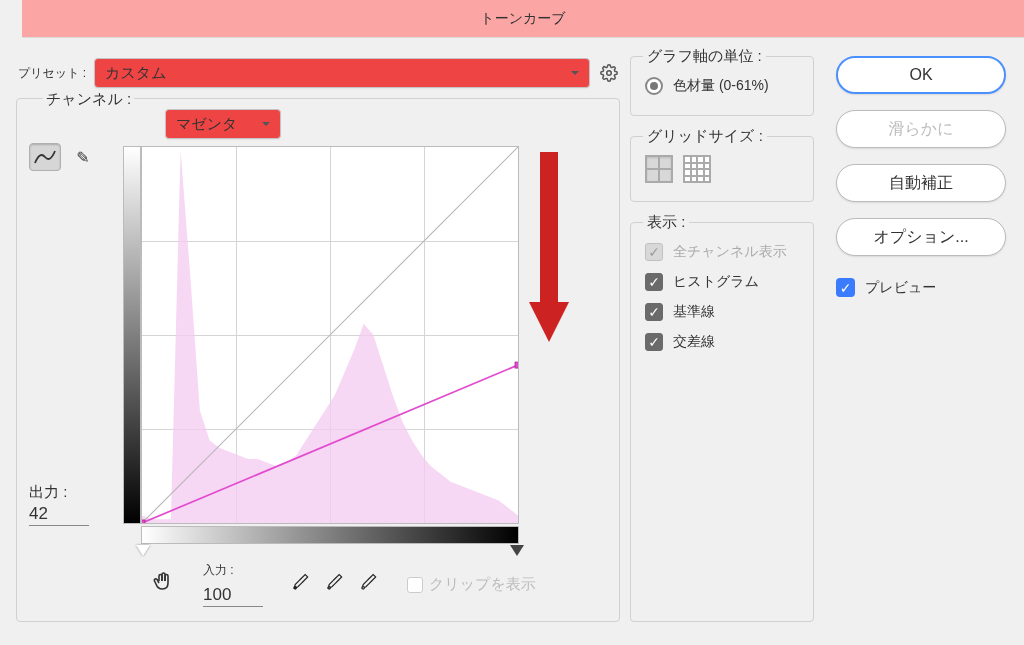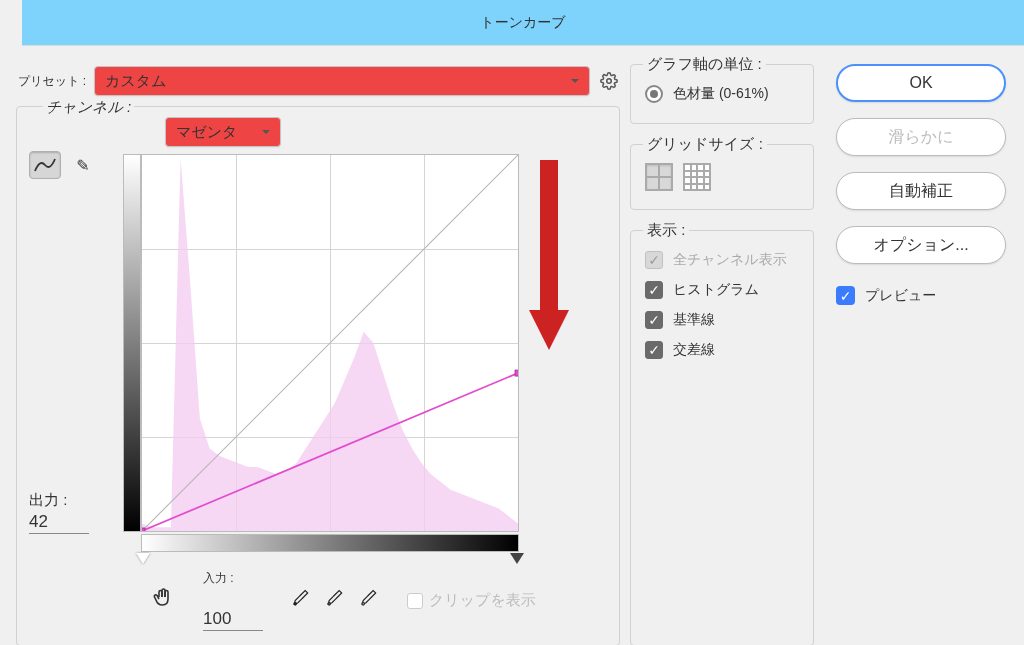--- a/index.html
+++ b/index.html
@@ -1,50 +1,50 @@
 <!DOCTYPE html>
 <html><head>
 <meta charset="utf-8">
 <style>
   * { box-sizing: border-box; margin: 0; padding: 0; }
   html, body { width: 1024px; height: 645px; font-family: "Hiragino Sans", "Helvetica Neue", sans-serif; font-size: 14px; background: #f0f0f0; color: #333; }
-  .titlebar { height: 46px; display: flex; align-items: center; justify-content: center; background: #7dd3fc; border-bottom: 1px solid #dcdcdc; font-size: 14px; margin-left: 22px; }
+  .titlebar { height: 38px; display: flex; align-items: center; justify-content: center; background: #fca5a5; border-bottom: 1px solid #dcdcdc; font-size: 14px; margin-left: 22px; }
   .wrap { display: flex; padding: 18px 18px 18px 10px; gap: 0; }
   .left { flex: 0 0 610px; }
   .mid-gap { flex: 0 0 10px; }
   .right { flex: 1; display: flex; gap: 22px; }
 
   
   .preset-row { display: flex; align-items: center; gap: 8px; padding: 2px 0 10px 8px; }
   .lbl { font-size: 12px; color: #333; }
   .select { background: #ef4444; border: 1px solid #c4c4c4; border-radius: 4px; height: 30px; padding: 0 22px 0 10px; font-size: 15px; position: relative; display: flex; align-items: center; box-shadow: 0 1px 2px rgba(0,0,0,0.05); }
   .select::after { content:""; position:absolute; right:10px; top:12px; border:4px solid transparent; border-top-color:#555; }
   .gear { width: 22px; height: 22px; display:flex; align-items:center; justify-content:center; font-size:18px; color:#555; }
 
   
   .groupbox { border: 1px solid #d0d0d0; border-radius: 4px; padding: 10px 10px 10px 10px; position: relative; margin: 0 0 0 6px; }
-  .groupbox-label { position: absolute; top: -9px; background: #f0f0f0; padding: 0 3px; font-size: 15px; color: #333; font-style: italic; }
+  .groupbox-label { position: absolute; top: -9px; background: #f0f0f0; padding: 0 3px; font-size: 15px; color: #333; }
   .channel-row { display:flex; align-items:center; gap:10px; margin-bottom:3px; padding-left:24px;}
   .tool-row { display:flex; align-items:center; gap:6px; height:30px; margin-bottom:4px;}
   .tool-btn { width:32px; height:28px; border:1px solid transparent; border-radius:4px; display:flex; align-items:center; justify-content:center;}
   .tool-btn.active { background:#d6d6d6; border-color:#b0b0b0; box-shadow: inset 0 1px 2px rgba(0,0,0,0.2);}
   .pencil-icon { font-size:16px; color:#333;}
   .left-gradient { width:18px; height:378px; background: linear-gradient(to bottom, #fff 0%, #000 100%); border:1px solid #bbb; margin-top:4px;}
   .curve-box { width:378px; height:378px; border:1px solid #bbb; background:#fff; position:relative; margin-top:4px;}
   .grid-v,.grid-h { position:absolute; background:#d5d5d5;}
   .grid-v { top:0; bottom:0; width:1px;}
   .grid-h { left:0; right:0; height:1px;}
 
   .bottom-gradient { width:378px; height:18px; background: linear-gradient(to right,#fff 0%,#000 100%); border:1px solid #bbb; margin-left:18px; margin-top:2px; position:relative;}
   .tri-left,.tri-right { position:absolute; width:0;height:0; top:18px;}
   .tri-left { left:-6px; border:7px solid transparent; border-top:11px solid #fff; filter: drop-shadow(0 0 1px #888);}
   .tri-right{ right:-6px; border:7px solid transparent; border-top:11px solid #444;}
   .out-row .val, .in-row .val { border-bottom:1px solid #888; width:60px; height:24px; font-size:16px; display:flex; align-items:center; background:transparent;}
   .in-row { margin-left:116px; margin-top:18px; display:flex; align-items:center; gap:28px;}
-  .in-row .sub { display:flex; flex-direction:column; gap:20px;}
+  .in-row .sub { display:flex; flex-direction:column; gap:4px;}
   .eyedrop { font-size:19px; color:#333; display:inline-block; transform: rotate(0deg);}
   .clip-check { display:flex; align-items:center; gap:6px; color:#bbb; font-size:15px;}
   .checkbox-fake { width:16px; height:16px; border:1px solid #ccc; border-radius:3px; background:#fff; display:inline-block;}
 
   .hand-icon { font-size:24px; color:#333; margin-left:6px;}
 
   .red-arrow { position:absolute; right:-55px; top:0;}
 
   
   .panel-col { flex:1; display:flex; flex-direction:column; gap:20px;}

